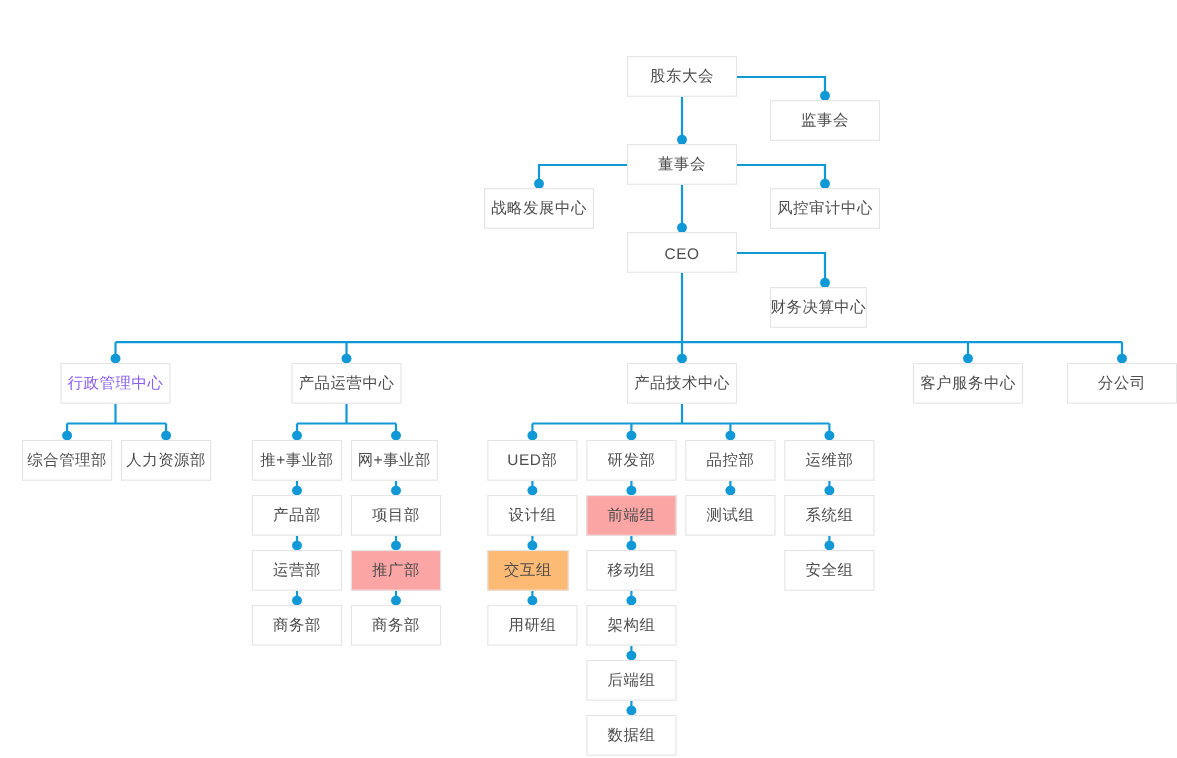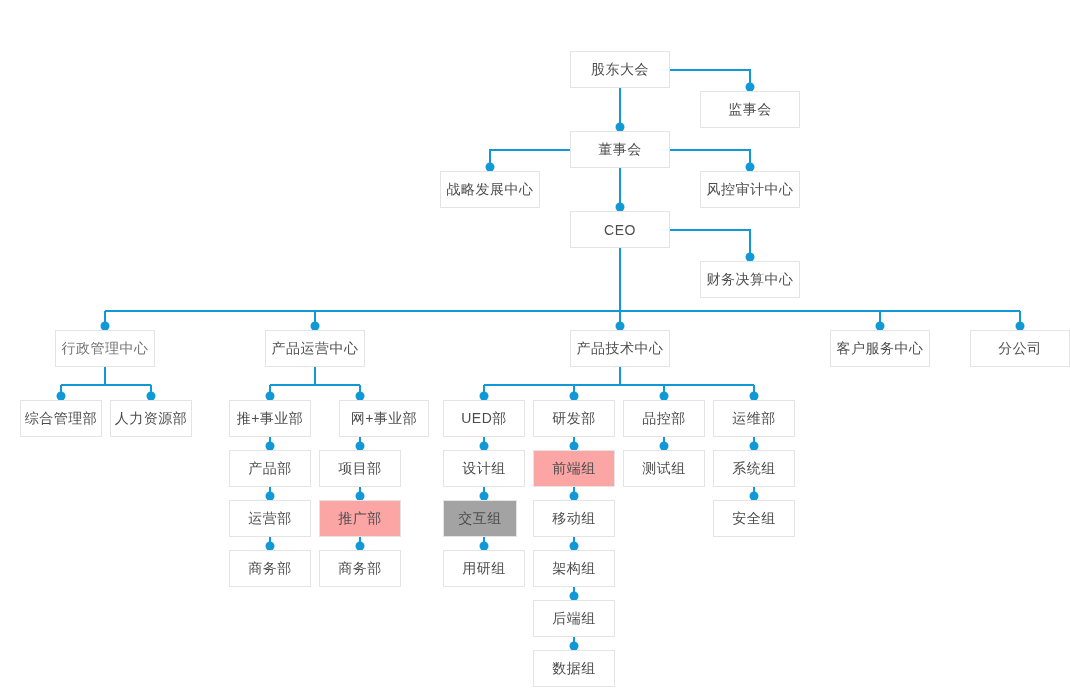--- a/index.html
+++ b/index.html
@@ -123,42 +123,42 @@
       <polyline points="754,487 754,496" fill="none" stroke="#1199d7" stroke-width="2"></polyline>
       <circle cx="754" cy="496" r="4.5" fill="#1199d7"></circle>
     </svg>
   <div id="node-layer">
       <div class="node" style="left: 570px; top: 51px; width: 100px; height: 37px; border-color: rgb(228, 228, 228); background: rgb(255, 255, 255); color: rgb(77, 77, 77);">股东大会</div>
       <div class="node" style="left: 700px; top: 91px; width: 100px; height: 37px; border-color: rgb(228, 228, 228); background: rgb(255, 255, 255); color: rgb(77, 77, 77);">监事会</div>
       <div class="node" style="left: 570px; top: 131px; width: 100px; height: 37px; border-color: rgb(228, 228, 228); background: rgb(255, 255, 255); color: rgb(77, 77, 77);">董事会</div>
       <div class="node" style="left: 440px; top: 171px; width: 100px; height: 37px; border-color: rgb(228, 228, 228); background: rgb(255, 255, 255); color: rgb(77, 77, 77); text-align: right;">战略发展中心</div>
       <div class="node" style="left: 700px; top: 171px; width: 100px; height: 37px; border-color: rgb(228, 228, 228); background: rgb(255, 255, 255); color: rgb(77, 77, 77);">风控审计中心</div>
       <div class="node" style="left: 570px; top: 211px; width: 100px; height: 37px; border-color: rgb(228, 228, 228); background: rgb(255, 255, 255); color: rgb(77, 77, 77);">CEO</div>
-      <div class="node" style="left: 700px; top: 261px; width: 100px; height: 37px; border-color: rgb(228, 228, 228); background: rgb(255, 255, 255); color: rgb(77, 77, 77);">财务决算中心</div>
-      <div class="node" style="left: 55px; top: 330px; width: 100px; height: 37px; border-color: rgb(228, 228, 228); background: rgb(255, 255, 255); color: #737373;">行政管理中心</div>
+      <div class="node" style="left: 700px; top: 261px; width: 88px; height: 37px; border-color: rgb(228, 228, 228); background: rgb(255, 255, 255); color: rgb(77, 77, 77);">财务决算中心</div>
+      <div class="node" style="left: 55px; top: 330px; width: 100px; height: 37px; border-color: rgb(228, 228, 228); background: rgb(255, 255, 255); color: #8b5cf6;">行政管理中心</div>
       <div class="node" style="left: 265px; top: 330px; width: 100px; height: 37px; border-color: rgb(228, 228, 228); background: rgb(255, 255, 255); color: rgb(77, 77, 77);">产品运营中心</div>
       <div class="node" style="left: 570px; top: 330px; width: 100px; height: 37px; border-color: rgb(228, 228, 228); background: rgb(255, 255, 255); color: rgb(77, 77, 77);">产品技术中心</div>
       <div class="node" style="left: 830px; top: 330px; width: 100px; height: 37px; border-color: rgb(228, 228, 228); background: rgb(255, 255, 255); color: rgb(77, 77, 77);">客户服务中心</div>
       <div class="node" style="left: 970px; top: 330px; width: 100px; height: 37px; border-color: rgb(228, 228, 228); background: rgb(255, 255, 255); color: rgb(77, 77, 77);">分公司</div>
       <div class="node" style="left: 20px; top: 400px; width: 82px; height: 37px; border-color: rgb(228, 228, 228); background: rgb(255, 255, 255); color: rgb(77, 77, 77);">综合管理部</div>
       <div class="node" style="left: 110px; top: 400px; width: 82px; height: 37px; border-color: rgb(228, 228, 228); background: rgb(255, 255, 255); color: rgb(77, 77, 77);">人力资源部</div>
       <div class="node" style="left: 229px; top: 400px; width: 82px; height: 37px; border-color: rgb(228, 228, 228); background: rgb(255, 255, 255); color: rgb(77, 77, 77);">推+事业部</div>
-      <div class="node" style="left: 319px; top: 400px; width: 90px; height: 37px; border-color: rgb(228, 228, 228); background: rgb(255, 255, 255); color: rgb(77, 77, 77); margin-left: 20px;">网+事业部</div>
+      <div class="node" style="left: 319px; top: 400px; width: 79px; height: 37px; border-color: rgb(228, 228, 228); background: rgb(255, 255, 255); color: rgb(77, 77, 77);">网+事业部</div>
       <div class="node" style="left: 443px; top: 400px; width: 82px; height: 37px; border-color: rgb(228, 228, 228); background: rgb(255, 255, 255); color: rgb(77, 77, 77);">UED部</div>
       <div class="node" style="left: 533px; top: 400px; width: 82px; height: 37px; border-color: rgb(228, 228, 228); background: rgb(255, 255, 255); color: rgb(77, 77, 77);">研发部</div>
       <div class="node" style="left: 623px; top: 400px; width: 82px; height: 37px; border-color: rgb(228, 228, 228); background: rgb(255, 255, 255); color: rgb(77, 77, 77);">品控部</div>
       <div class="node" style="left: 713px; top: 400px; width: 82px; height: 37px; border-color: rgb(228, 228, 228); background: rgb(255, 255, 255); color: rgb(77, 77, 77);">运维部</div>
       <div class="node" style="left: 229px; top: 450px; width: 82px; height: 37px; border-color: rgb(228, 228, 228); background: rgb(255, 255, 255); color: rgb(77, 77, 77);">产品部</div>
       <div class="node" style="left: 229px; top: 500px; width: 82px; height: 37px; border-color: rgb(228, 228, 228); background: rgb(255, 255, 255); color: rgb(77, 77, 77);">运营部</div>
       <div class="node" style="left: 229px; top: 550px; width: 82px; height: 37px; border-color: rgb(228, 228, 228); background: rgb(255, 255, 255); color: rgb(77, 77, 77);">商务部</div>
       <div class="node" style="left: 319px; top: 450px; width: 82px; height: 37px; border-color: rgb(228, 228, 228); background: rgb(255, 255, 255); color: rgb(77, 77, 77);">项目部</div>
       <div class="node" style="left: 319px; top: 500px; width: 82px; height: 37px; border-color: rgb(228, 228, 228); background: #fca5a5; color: rgb(77, 77, 77);">推广部</div>
       <div class="node" style="left: 319px; top: 550px; width: 82px; height: 37px; border-color: rgb(228, 228, 228); background: rgb(255, 255, 255); color: rgb(77, 77, 77);">商务部</div>
       <div class="node" style="left: 443px; top: 450px; width: 82px; height: 37px; border-color: rgb(228, 228, 228); background: rgb(255, 255, 255); color: rgb(77, 77, 77); text-align: center;">设计组</div>
-      <div class="node" style="left: 443px; top: 500px; width: 74px; height: 37px; border-color: rgb(228, 228, 228); background: #a3a3a3; color: rgb(77, 77, 77);">交互组</div>
+      <div class="node" style="left: 443px; top: 500px; width: 74px; height: 37px; border-color: rgb(228, 228, 228); background: #fdba74; color: rgb(77, 77, 77);">交互组</div>
       <div class="node" style="left: 443px; top: 550px; width: 82px; height: 37px; border-color: rgb(228, 228, 228); background: rgb(255, 255, 255); color: rgb(77, 77, 77);">用研组</div>
       <div class="node" style="left: 533px; top: 450px; width: 82px; height: 37px; border-color: rgb(228, 228, 228); background: #fca5a5; color: rgb(77, 77, 77);">前端组</div>
       <div class="node" style="left: 533px; top: 500px; width: 82px; height: 37px; border-color: rgb(228, 228, 228); background: rgb(255, 255, 255); color: rgb(77, 77, 77);">移动组</div>
       <div class="node" style="left: 533px; top: 550px; width: 82px; height: 37px; border-color: rgb(228, 228, 228); background: rgb(255, 255, 255); color: rgb(77, 77, 77);">架构组</div>
       <div class="node" style="left: 533px; top: 600px; width: 82px; height: 37px; border-color: rgb(228, 228, 228); background: rgb(255, 255, 255); color: rgb(77, 77, 77);">后端组</div>
       <div class="node" style="left: 533px; top: 650px; width: 82px; height: 37px; border-color: rgb(228, 228, 228); background: rgb(255, 255, 255); color: rgb(77, 77, 77);">数据组</div>
       <div class="node" style="left: 623px; top: 450px; width: 82px; height: 37px; border-color: rgb(228, 228, 228); background: rgb(255, 255, 255); color: rgb(77, 77, 77);">测试组</div>
       <div class="node" style="left: 713px; top: 450px; width: 82px; height: 37px; border-color: rgb(228, 228, 228); background: rgb(255, 255, 255); color: rgb(77, 77, 77);">系统组</div>
       <div class="node" style="left: 713px; top: 500px; width: 82px; height: 37px; border-color: rgb(228, 228, 228); background: rgb(255, 255, 255); color: rgb(77, 77, 77);">安全组</div>
     </div>

